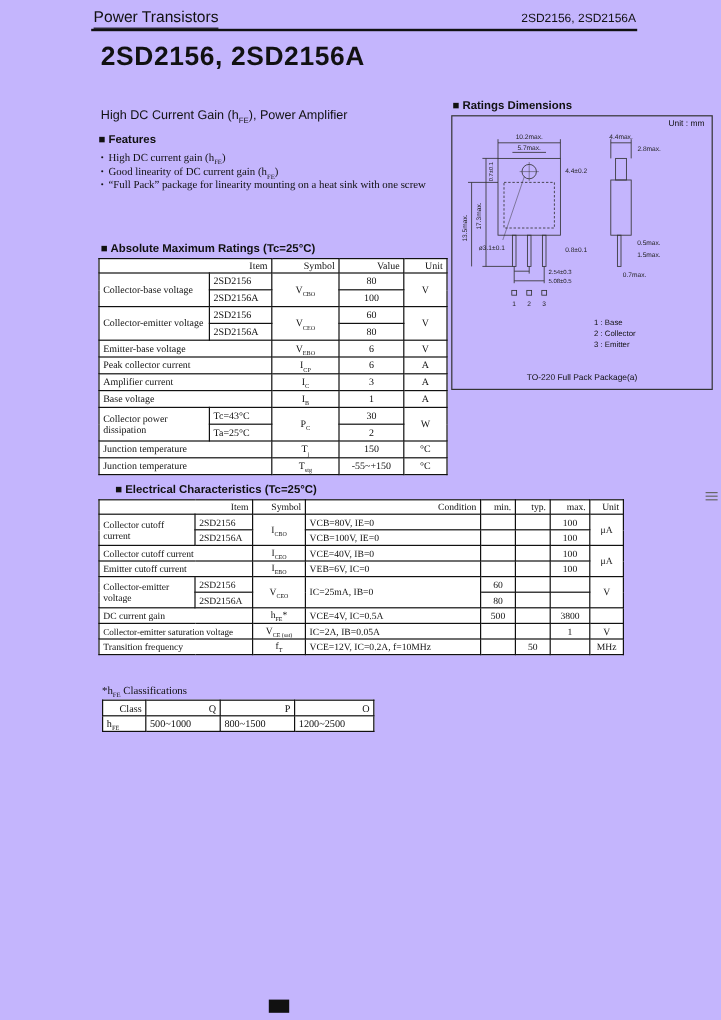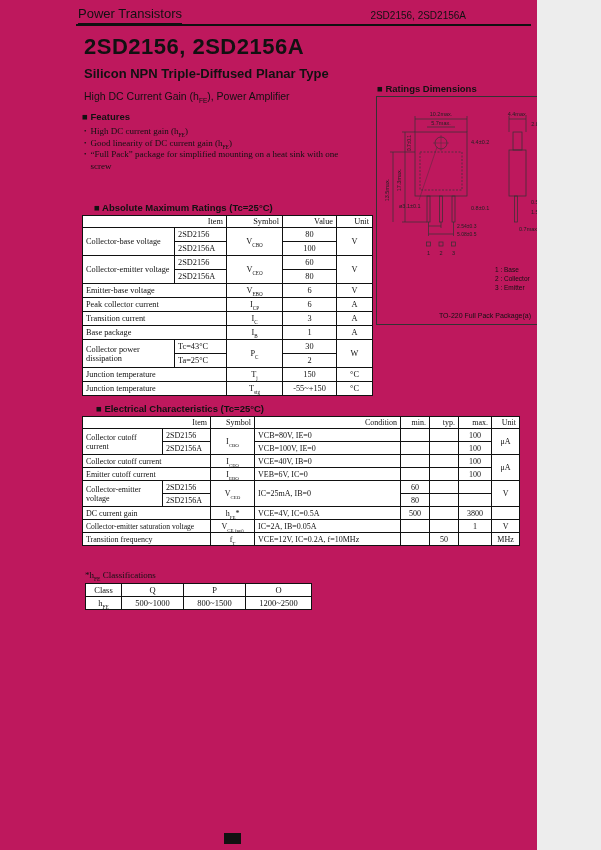--- a/index.html
+++ b/index.html
@@ -1,18 +1,18 @@
 <!DOCTYPE html>
 <html><head>
 <meta charset="utf-8">
 <style>
   * { margin:0; padding:0; box-sizing:border-box; }
   html,body { background:#ededed; }
   .page {
-    position:relative; width:537px; height:850px; background:#be185d;
+    position:relative; width:601px; height:850px; background:#c4b5fd;
     font-family:"Liberation Sans", sans-serif; color:#111; overflow:hidden;
   }
   
   .hdr-left { position:absolute; left:78px; top:6px; font-size:13px; padding-bottom:2px; border-bottom:1.5px solid #111; }
   .hdr-right { position:absolute; right:71px; top:10px; font-size:10px; }
   .hdr-rule { position:absolute; left:76px; top:24px; width:455px; height:2px; background:#111; }
   
   .title { position:absolute; left:84px; top:34px; font-size:22px; font-weight:bold; letter-spacing:0.5px; }
   .subtitle { position:absolute; left:84px; top:66px; font-size:13px; font-weight:700; }
   .tagline { position:absolute; left:84px; top:90px; font-size:10.5px; }
@@ -34,38 +34,37 @@
   .tbl th, .tbl td { border:1px solid #111; padding:1px 3px; font-weight:normal; vertical-align:middle; }
   .tbl th { text-align:right; }
   .abs-tbl { position:absolute; left:82px; top:215px; width:290px; font-size:8.3px; }
   .abs-tbl td { height:14px; }
   .elec-tbl { position:absolute; left:82px; top:416px; width:437px; font-size:8px; }
   .elec-tbl td { height:13px; }
   .c { text-align:center; }
   .l { text-align:left; }
   .nowrap { white-space:nowrap; overflow:hidden; }
   .hfe-tbl { position:absolute; left:85px; top:583px; width:226px; font-size:8.5px; }
-  .hfe-tbl td, .hfe-tbl th { height:13px; text-align:center; }
+  .hfe-tbl td, .hfe-tbl th { height:13px; }
   .hfe-h { position:absolute; left:85px; top:570px; font-size:9px; font-family:"Liberation Serif", serif; }
   
   .page-end-marker { position:absolute; left:224px; top:833px; width:17px; height:11px; background:#111; }
   .edge-mark { position:absolute; left:588px; top:410px; width:10px; }
   .edge-mark div { height:1px; background:#666; margin-bottom:2px; }
 </style>
 </head>
 <body>
 
 <div class="page">
 
   <div class="hdr-left">Power Transistors</div>
   <div class="hdr-right">2SD2156, 2SD2156A</div>
   <div class="hdr-rule"></div>
 
   <div class="title">2SD2156, 2SD2156A</div>
-  <div class="subtitle">Silicon NPN Triple-Diffused Planar Type</div>
   <div class="tagline">
     <span>High DC Current Gain (h</span><sub>FE</sub><span>), Power Amplifier</span>
   </div>
 
   <div class="sec-h" style="left:377px; top:83px;">■ Ratings Dimensions</div>
   <div class="pkg-box">
     <div class="pkg-unit">Unit : mm</div>
     <svg class="pkg-svg" viewBox="0 0 212 148">
       <g stroke="#333" stroke-width="0.7" fill="none">
         <line x1="36" y1="9" x2="88" y2="9"></line>
@@ -135,25 +134,25 @@
     <div class="feat-row">
       <span class="feat-bullet">•</span>
       <span><span>High DC current gain (h</span><sub>FE</sub><span>)</span></span>
     </div>
     <div class="feat-row">
       <span class="feat-bullet">•</span>
       <span><span>Good linearity of DC current gain (h</span><sub>FE</sub><span>)</span></span>
     </div>
     <div class="feat-row">
       <span class="feat-bullet">•</span>
-      <span>“Full Pack” package for simplified mounting on a heat sink with one screw</span>
+      <span>“Full Pack” package for linearity mounting on a heat sink with one screw</span>
     </div>
   </div>
 
-  <div class="sec-h" style="left:94px; top:202px;">■ Absolute Maximum Ratings (Tc=25°C)</div>
+  <div class="sec-h" style="left:84px; top:202px;">■ Absolute Maximum Ratings (Tc=25°C)</div>
   <table class="tbl abs-tbl">
     <colgroup>
         <col style="width:92px">
         <col style="width:52px">
         <col style="width:56px">
         <col style="width:54px">
         <col style="width:36px">
       </colgroup>
     <tbody>
         <tr>
@@ -190,27 +189,27 @@
       <td class="c">6</td>
       <td class="c">V</td>
     </tr>
     <tr>
       <td colspan="2" class="l">Peak collector current</td>
       <td class="c"><span>I</span><sub>CP</sub></td>
       <td class="c">6</td>
       <td class="c">A</td>
     </tr>
     <tr>
-      <td colspan="2" class="l">Transition current</td>
+      <td colspan="2" class="l">Amplifier current</td>
       <td class="c"><span>I</span><sub>C</sub></td>
       <td class="c">3</td>
       <td class="c">A</td>
     </tr>
     <tr>
-      <td colspan="2" class="l">Base package</td>
+      <td colspan="2" class="l">Base voltage</td>
       <td class="c"><span>I</span><sub>B</sub></td>
       <td class="c">1</td>
       <td class="c">A</td>
     </tr>
     <tr>
       <td rowspan="2" class="l">Collector power dissipation</td>
       <td class="l">Tc=43°C</td>
       <td rowspan="2" class="c"><span>P</span><sub>C</sub></td>
       <td class="c">30</td>
       <td rowspan="2" class="c">W</td>

